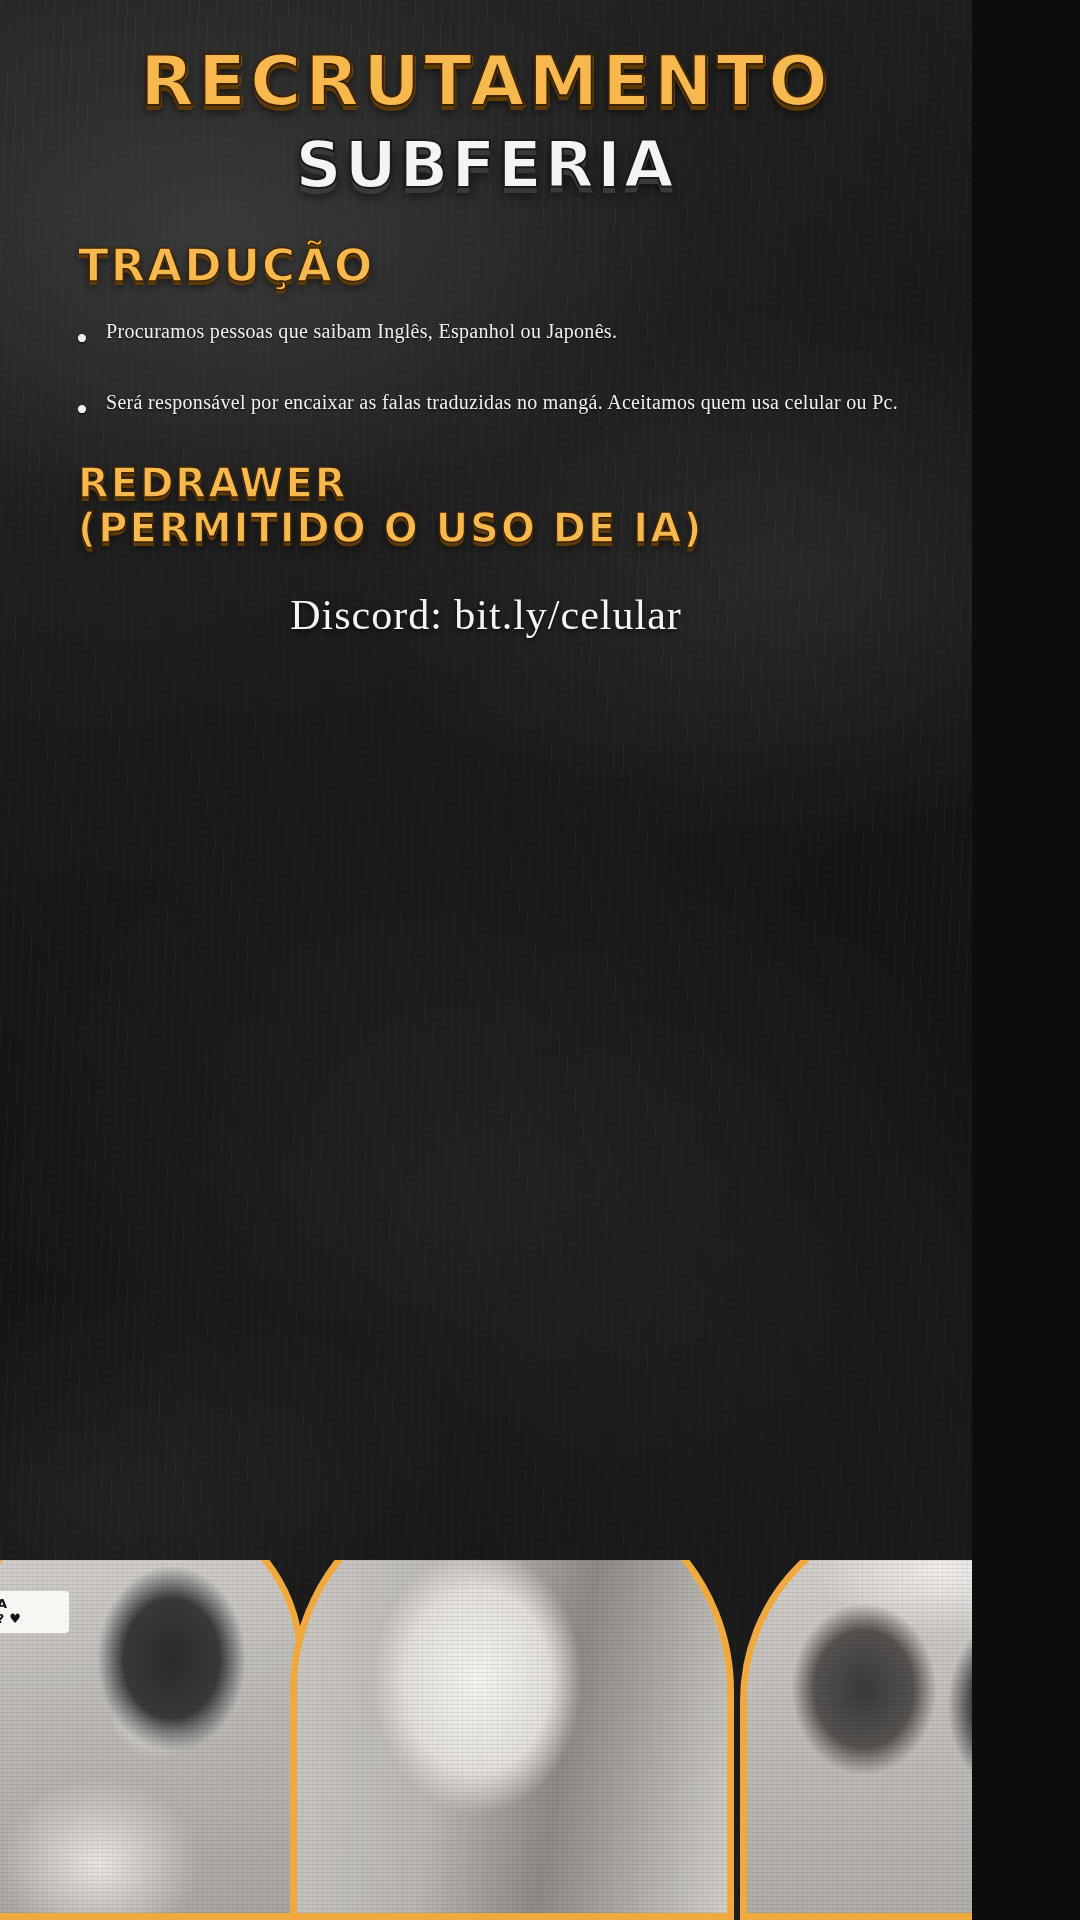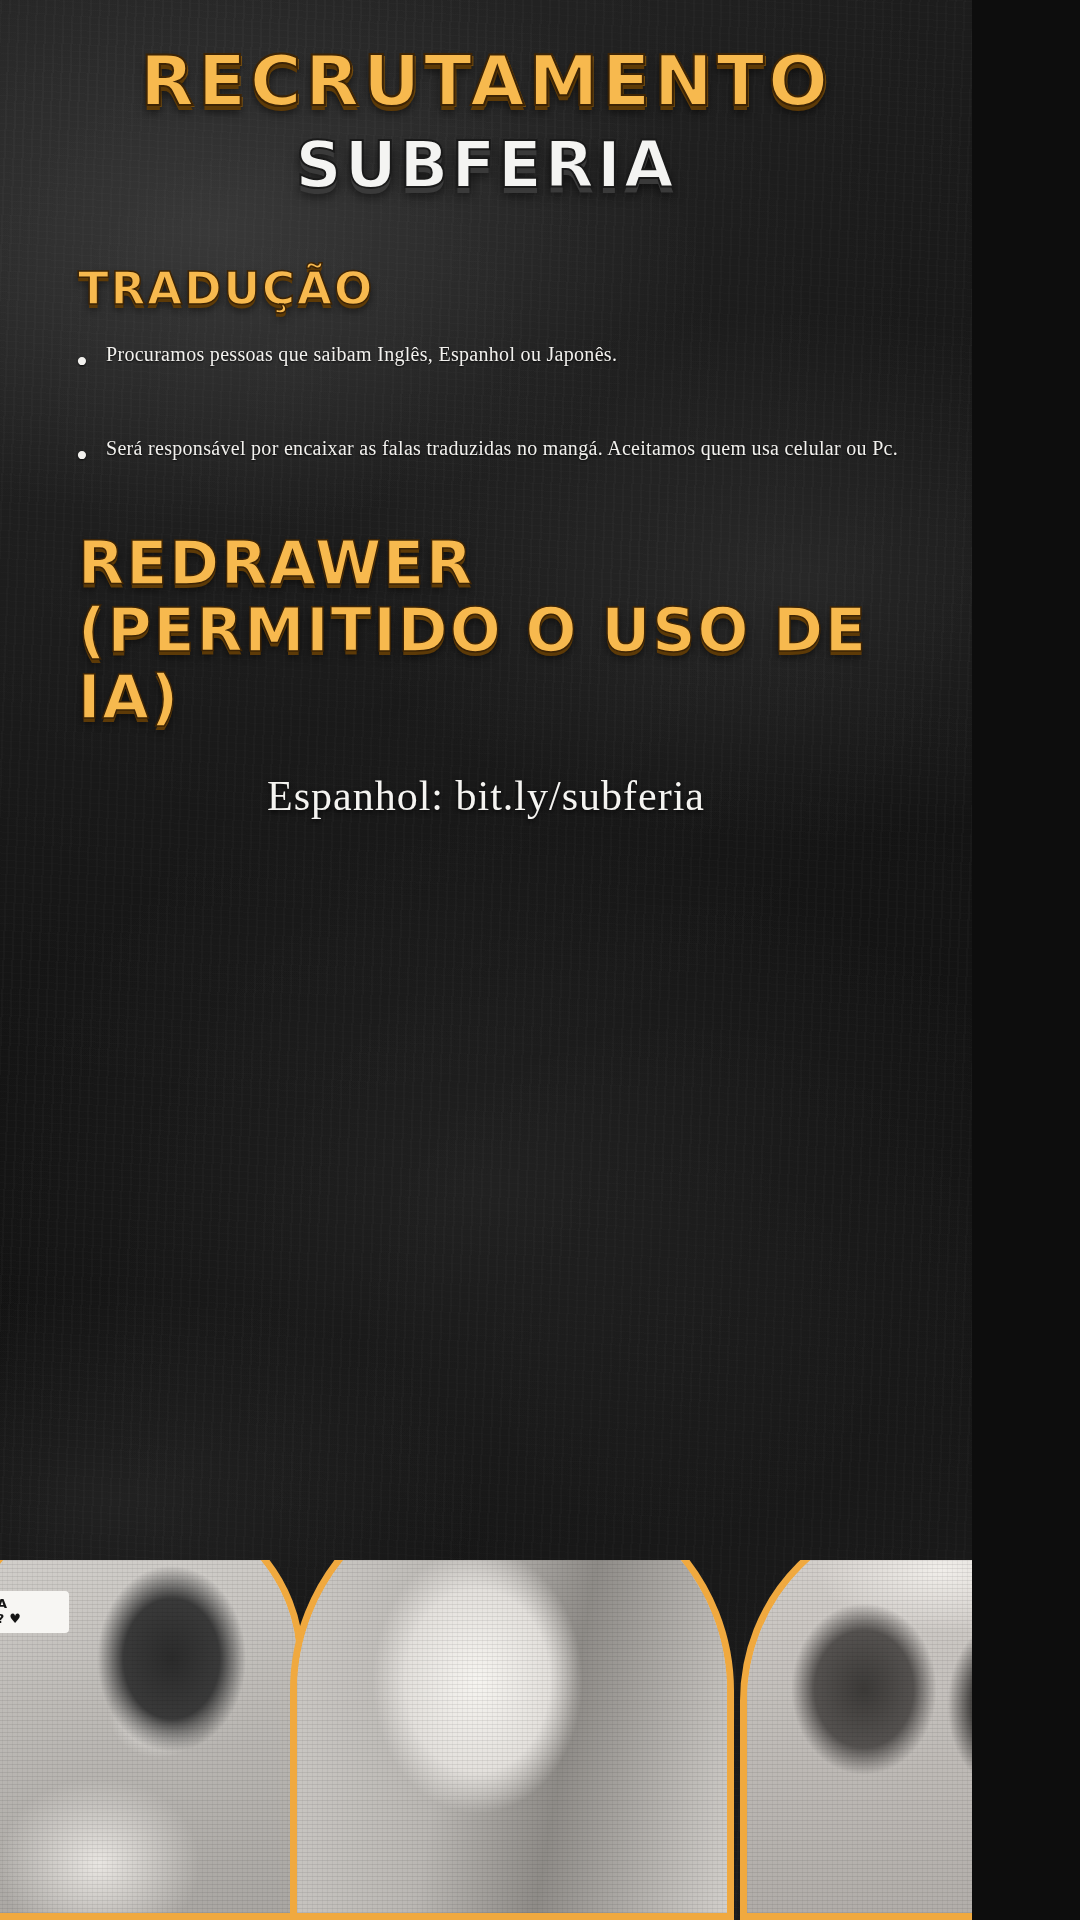--- a/index.html
+++ b/index.html
@@ -71,38 +71,38 @@
     letter-spacing: 3px;
     color: #f4f4f2;
     line-height: 1;
     text-shadow:
       0 6px 0 #3a3a3a,
       0 8px 12px rgba(0,0,0,0.65);
     -webkit-text-stroke: 2px #1a1a1a;
   }
 
   .section {
-    margin-top: 67px;
+    margin-top: 44px;
   }
   .section-heading {
     font-family: "DejaVu Sans", sans-serif;
     font-weight: 700;
     font-size: 45px;
     letter-spacing: 2px;
     color: #f7b94e;
     line-height: 1.12;
     margin: 0 0 4px 34px;
     text-shadow:
       0 4px 0 #5d3a07,
       0 6px 9px rgba(0,0,0,0.55);
     -webkit-text-stroke: 1.5px #3d2405;
     white-space: pre-line;
   }
   .section-heading.two-line {
-    font-size: 60px;
+    font-size: 40px;
   }
 
   .bullets {
     list-style: none;
     margin: 26px 0 0 0;
     padding: 0 26px 0 26px;
   }
   .bullet {
     position: relative;
     color: #f2f1ee;
@@ -257,21 +257,21 @@
         <li class="bullet">Será responsável por encaixar as falas traduzidas no mangá. Aceitamos quem usa celular ou Pc.</li>
       </ul>
     </section>
 
     <section class="section">
       <div class="section-heading two-line">REDRAWER
 (PERMITIDO O USO DE IA)</div>
     </section>
 
 
-    <div class="discord">Espanhol: bit.ly/subferia</div>
+    <div class="discord">Discord: bit.ly/celular</div>
 
   </div>
 
   <div class="strip">
 
     <div class="panel left">
       <div class="panel-art art-a"></div>
       <div class="art-grain"></div>
       <div class="speech">PRA
 EU? ♥</div>

